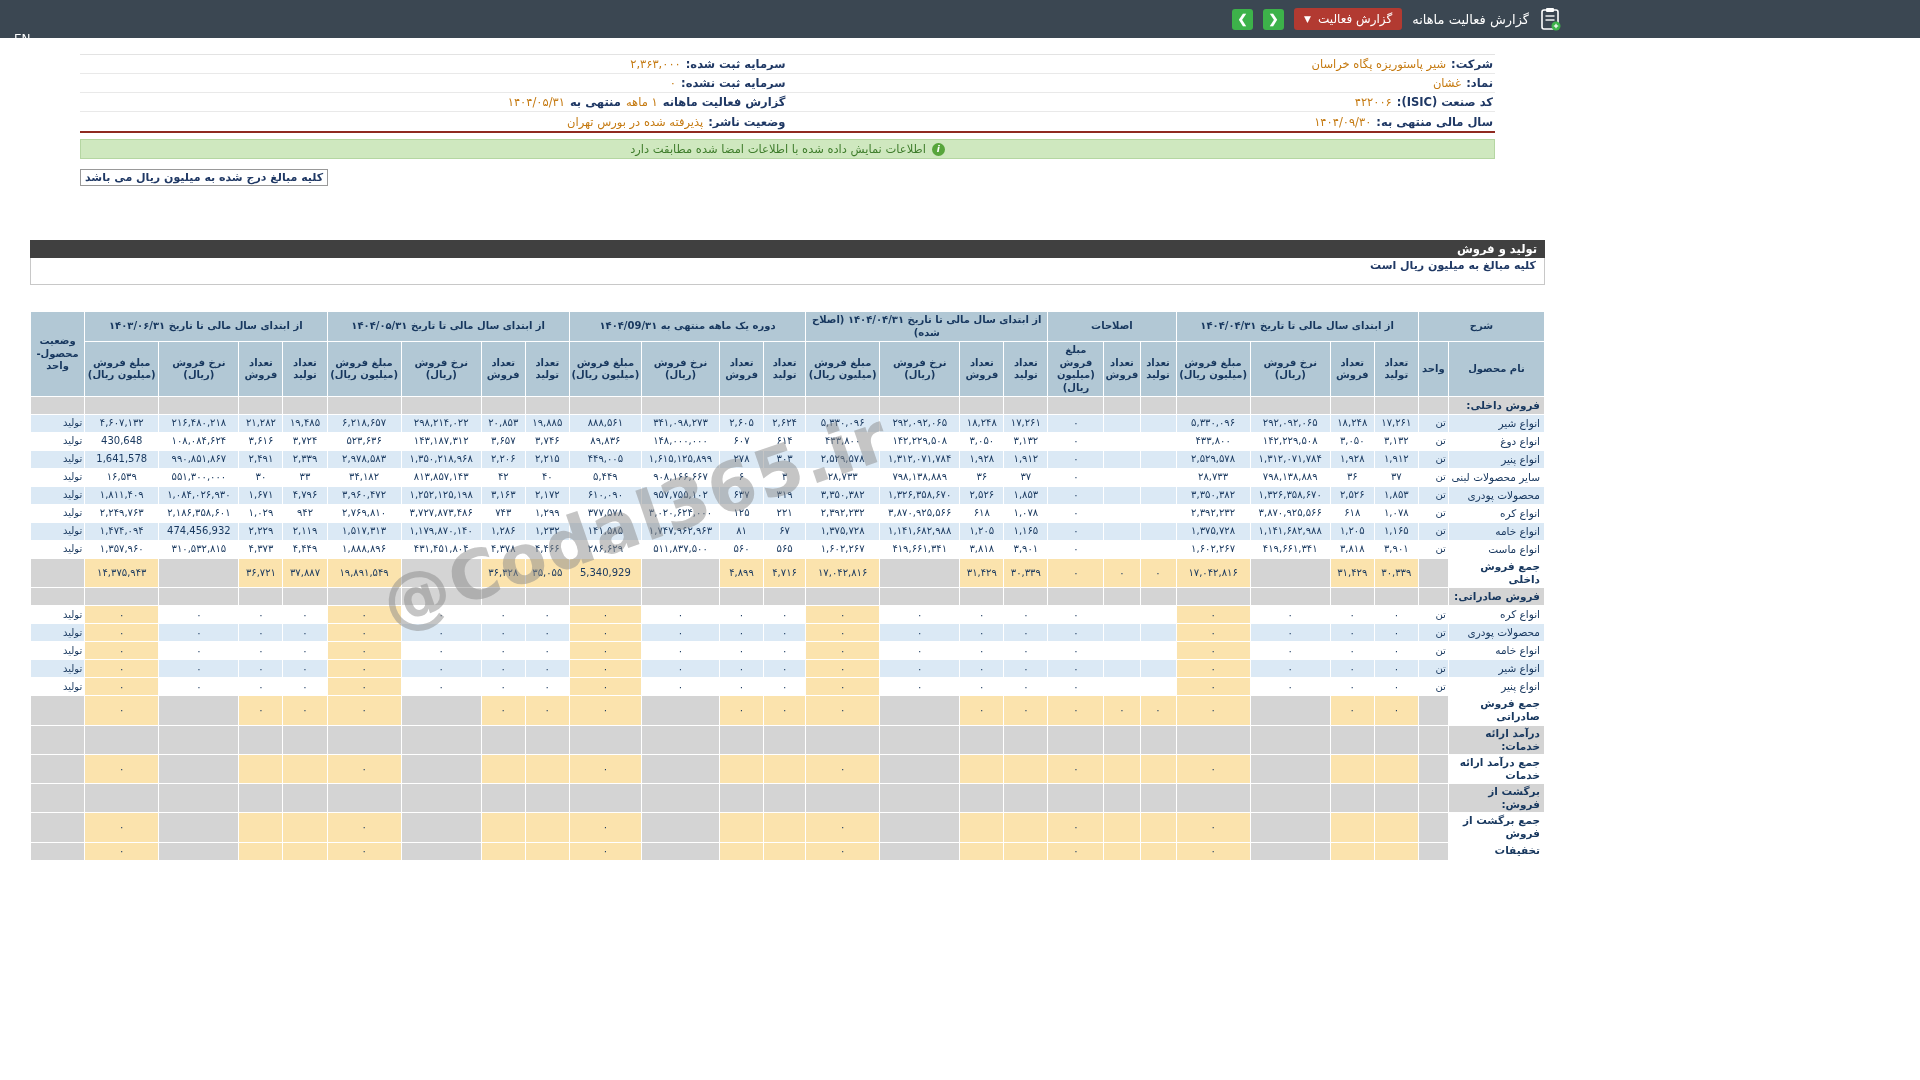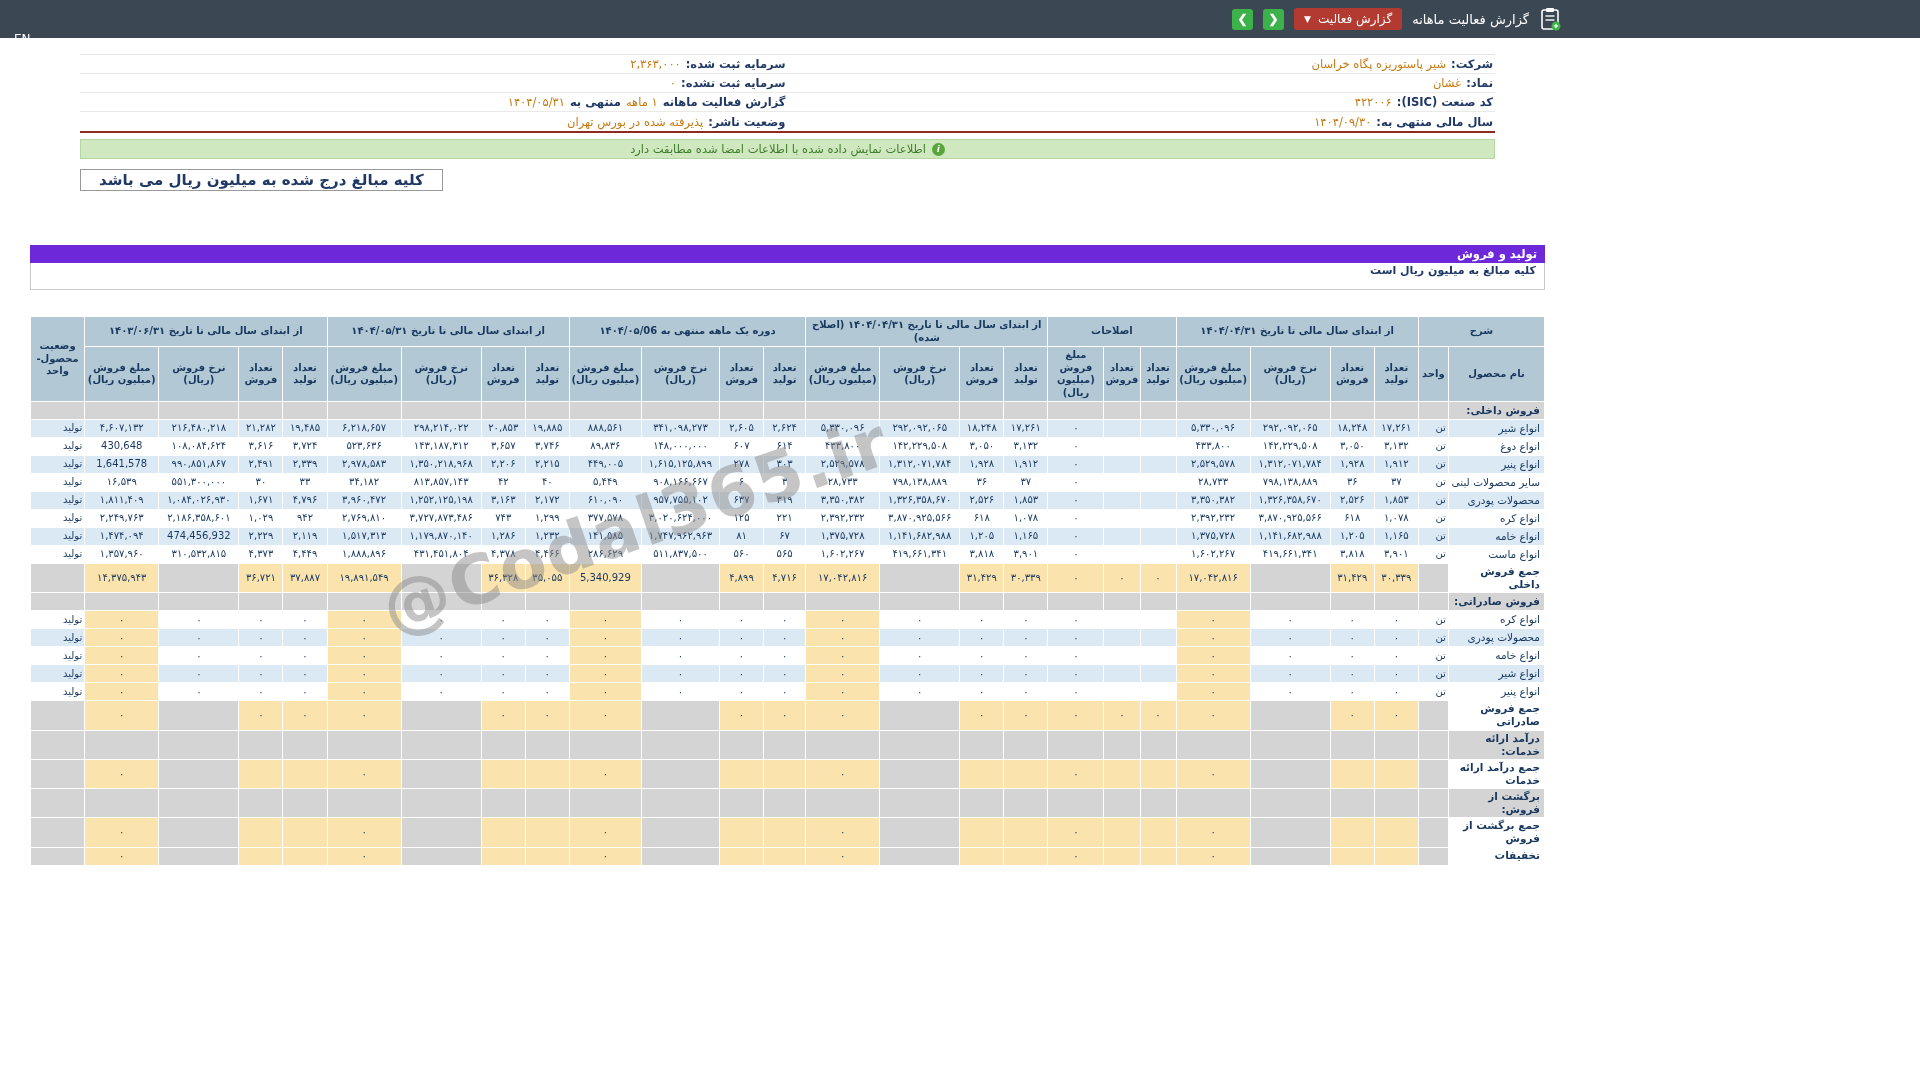--- a/index.html
+++ b/index.html
@@ -52,26 +52,26 @@
     color:#3f7d2c; font-size:11.5px;
   }
   .info-icon {
     width:13px; height:13px; border-radius:50%; background:#57a53b; color:#fff;
     font-size:9px; font-weight:bold; line-height:13px; text-align:center; font-style:italic;
   }
 
   
   .amounts-note {
     width:fit-content; margin:10px auto 0 80px; border:1px solid #999;
-    padding:1px 18px; font-size:15px; font-weight:bold; color:#1f3864; background:#fff;
+    padding:1px 4px; font-size:11px; font-weight:bold; color:#1f3864; background:#fff;
   }
 
   
   .section-bar {
-    margin:54px 30px 0; height:18px; line-height:18px; background:#6d28d9;
+    margin:54px 30px 0; height:18px; line-height:18px; background:#404040;
     color:#fff; font-weight:bold; font-size:11.5px; padding:0 8px;
   }
   .section-sub {
     margin:0 30px; height:27px; line-height:15px; background:#fff;
     border:1px solid #c8c8c8; border-top:none; color:#1f3864;
     font-weight:bold; font-size:11px; padding:0 8px;
   }
 
   
   .table-wrap { position:relative; margin:26px 30px 0; }
@@ -209,21 +209,21 @@
           <col style="width:80px">
           <col style="width:74px">
         <col style="width:54px">
       </colgroup>
       <thead>
           <tr>
             <th colspan="2" rowspan="1">شرح</th>
             <th colspan="4" rowspan="1">از ابتدای سال مالی تا تاریخ ۱۴۰۴/۰۴/۳۱</th>
             <th colspan="3" rowspan="1">اصلاحات</th>
             <th colspan="4" rowspan="1">از ابتدای سال مالی تا تاریخ ۱۴۰۴/۰۴/۳۱ (اصلاح شده)</th>
-            <th colspan="4" rowspan="1">دوره یک ماهه منتهی به ۱۴۰۴/۰۵/06</th>
+            <th colspan="4" rowspan="1">دوره یک ماهه منتهی به ۱۴۰۴/09/۳۱</th>
             <th colspan="4" rowspan="1">از ابتدای سال مالی تا تاریخ ۱۴۰۴/۰۵/۳۱</th>
             <th colspan="4" rowspan="1">از ابتدای سال مالی تا تاریخ ۱۴۰۳/۰۶/۳۱</th>
             <th colspan="1" rowspan="2">وضعیت محصول-واحد</th>
           </tr>
           <tr>
             <th colspan="1" rowspan="1">نام محصول</th>
             <th colspan="1" rowspan="1">واحد</th>
             <th colspan="1" rowspan="1">تعداد تولید</th>
             <th colspan="1" rowspan="1">تعداد فروش</th>
             <th colspan="1" rowspan="1">نرخ فروش (ریال)</th>

